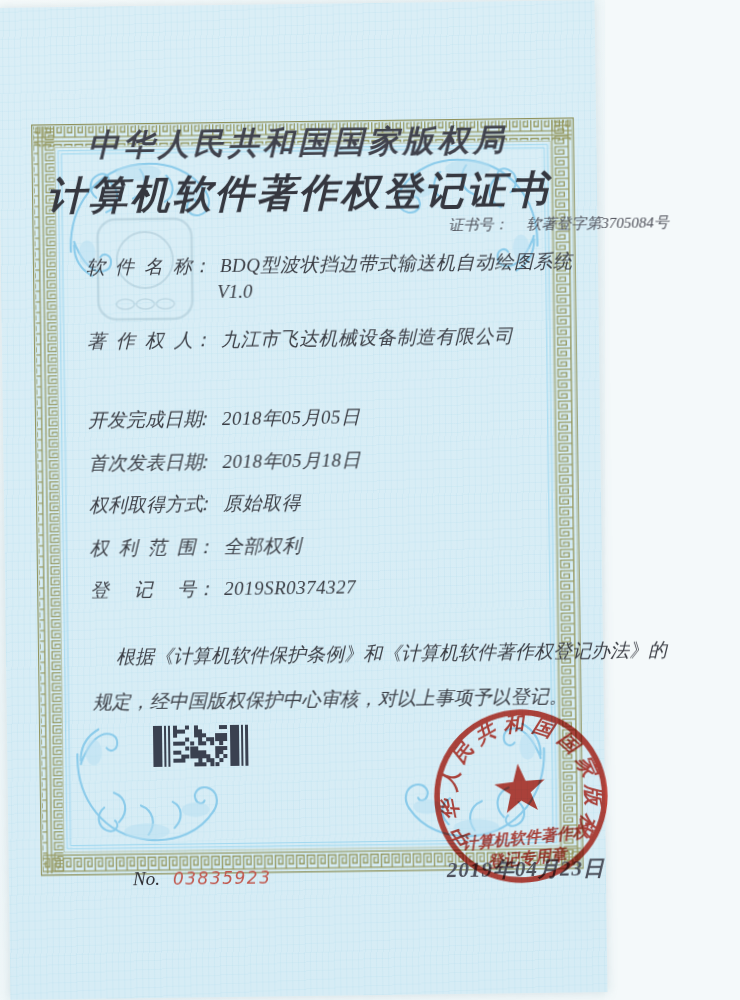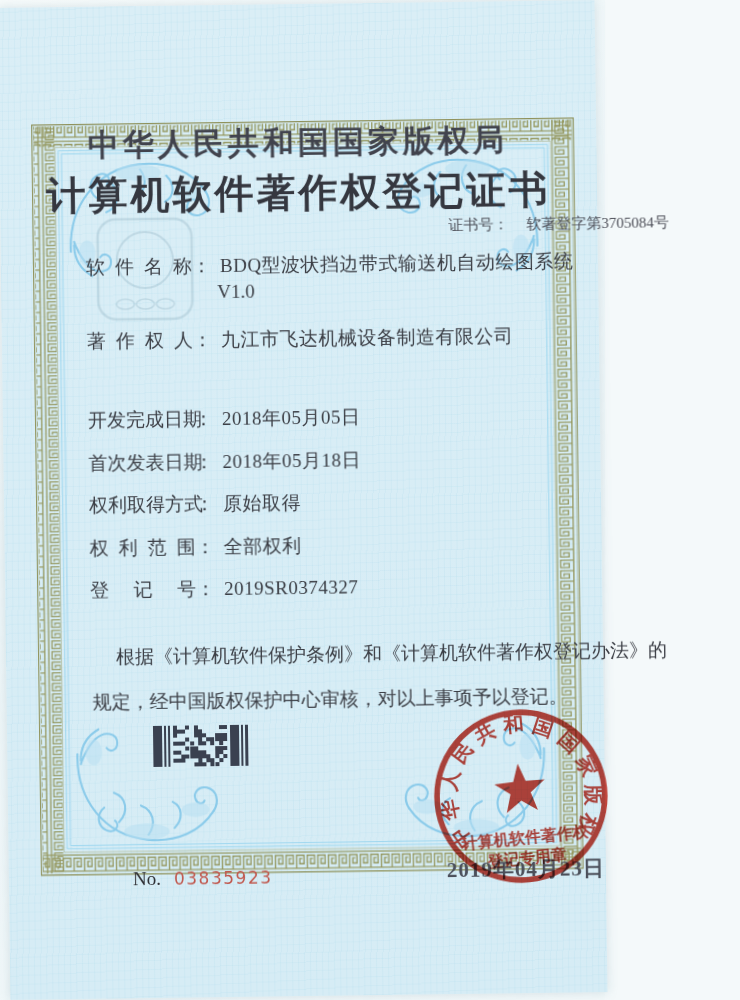--- a/index.html
+++ b/index.html
@@ -4,20 +4,21 @@
 <style>
   html,body{margin:0;padding:0;}
   body{
     width:740px;height:1000px;overflow:hidden;
     font-family:"Liberation Serif","DejaVu Serif",serif;
     background:#f4f9fa;
   }
   .photo{
     position:absolute;left:0;top:0;width:605px;height:1000px;
     background:linear-gradient(145deg,#f7fbfb 0%,#eef6f8 40%,#f2f8f9 100%);
+    font-style:italic;
   }
   .cert{
     position:absolute;left:4px;top:4px;right:4px;bottom:4px;
     background:
       repeating-linear-gradient(91deg, rgba(255,255,255,0) 0 5px, rgba(142,205,228,.12) 5px 6px),
       repeating-linear-gradient(-2deg, rgba(255,255,255,0) 0 8px, rgba(142,205,228,.10) 8px 9px),
       linear-gradient(#daeef6,#d6ecf5);
     transform:rotate(-0.75deg);
     box-shadow:0 0 10px rgba(110,150,165,.25);
   }

